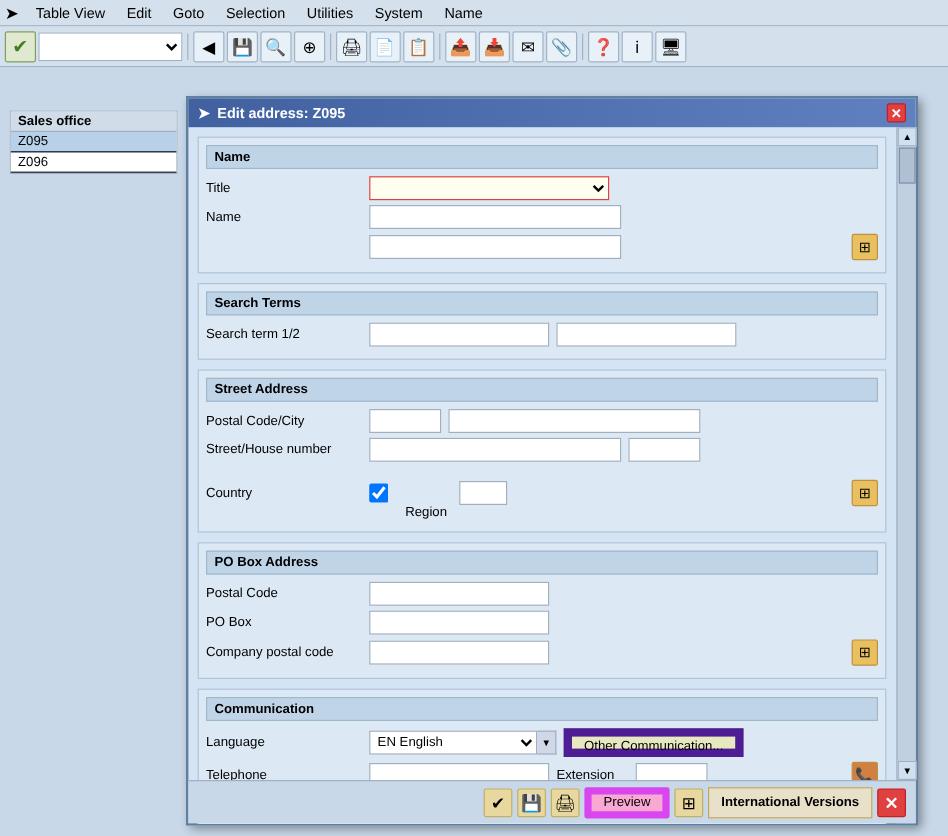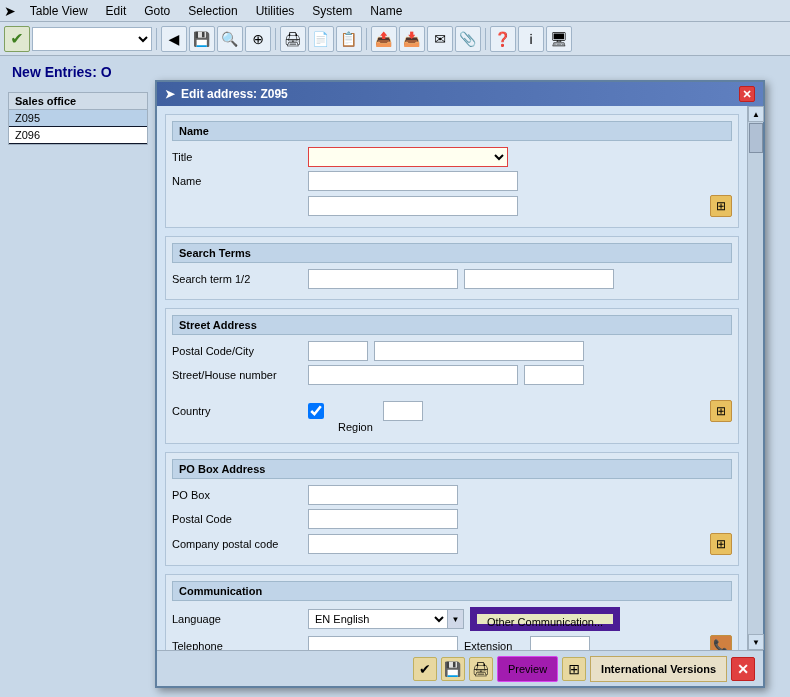--- a/index.html
+++ b/index.html
@@ -331,22 +331,22 @@
       gap: 4px;
       border-top: 1px solid #a0b0c0;
       position: absolute;
       bottom: 0;
       left: 0;
       right: 0;
     }
 
     .footer-btn {
       height: 26px;
-      background: #a21caf;
-      border: 1px solid #d946ef;
+      background: #f9a8d4;
+      border: 6px solid #d946ef;
       border-radius: 2px;
       padding: 0 10px;
       font-size: 11px;
       cursor: pointer;
       display: flex;
       align-items: center;
       gap: 4px;
     }
 
     .footer-btn-icon {
@@ -423,21 +423,20 @@
   <div class="toolbar-btn">📥</div>
   <div class="toolbar-btn">✉</div>
   <div class="toolbar-btn">📎</div>
   <div class="toolbar-sep"></div>
   <div class="toolbar-btn">❓</div>
   <div class="toolbar-btn">ℹ</div>
   <div class="toolbar-btn">🖥</div>
 </div>
 
 <div class="main-area">
-  <div class="new-entries-label">New Entries: O</div>
 
   <div class="table-area">
     <div class="table-header">Sales office</div>
     <div class="table-row selected">Z095</div>
     <div class="table-row">Z096</div>
   </div>
 
   <div class="dialog">
 
     <div class="dialog-titlebar">
@@ -503,25 +502,25 @@
           <input type="checkbox" class="checkbox-input" checked="" style="">
           <span class="region-label">Region</span>
           <input type="text" class="form-input region-input" style="">
           <div class="icon-btn" style="margin-left:auto;">⊞</div>
         </div>
       </div>
 
       <div class="form-section">
         <div class="section-header">PO Box Address</div>
         <div class="form-row">
+          <span class="form-label">Postal Code</span>
+          <input type="text" class="form-input form-input-medium" style="">
+        </div>
+        <div class="form-row">
           <span class="form-label">PO Box</span>
-          <input type="text" class="form-input form-input-medium" style="">
-        </div>
-        <div class="form-row">
-          <span class="form-label">Postal Code</span>
           <input type="text" class="form-input form-input-medium" style="">
         </div>
         <div class="form-row">
           <span class="form-label">Company postal code</span>
           <input type="text" class="form-input form-input-medium" style="">
           <div class="icon-btn" style="margin-left:auto;">⊞</div>
         </div>
       </div>
 
       <div class="form-section">

